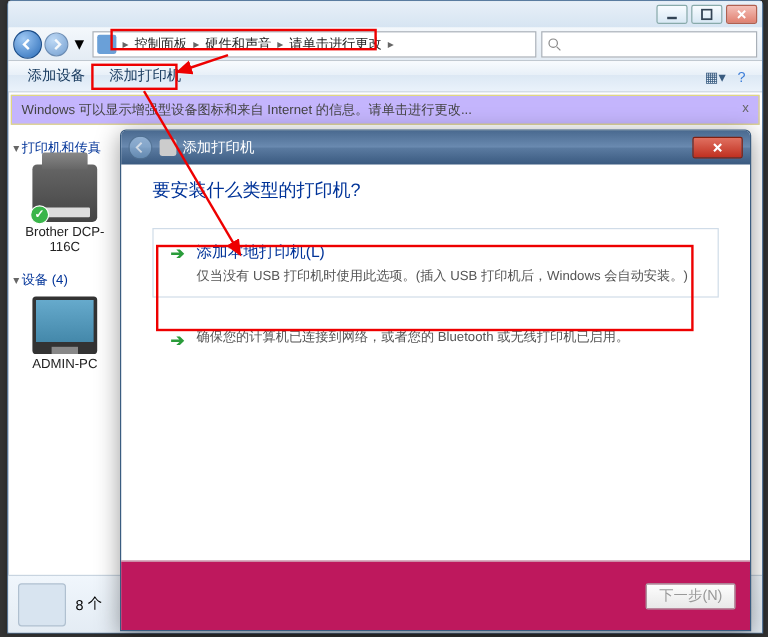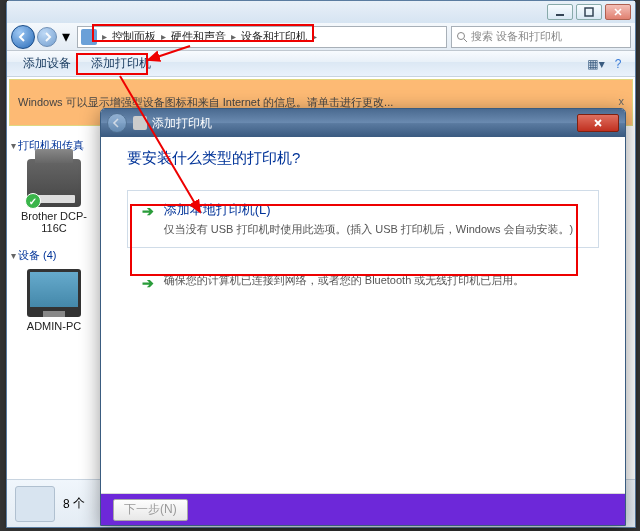--- a/index.html
+++ b/index.html
@@ -50,22 +50,22 @@
   .toolbar {
     height: 26px; background: linear-gradient(#f8fbfe,#e8f0f8 45%,#dce8f4 46%,#eaf2fb);
     border-bottom: 1px solid #c8d4e0; display:flex; align-items:center; font-size:12px;
     padding: 0 8px; color: #1a3c60;
   }
   .tool-item { padding: 2px 8px; margin-right: 4px; }
   .tool-right { margin-left:auto; display:flex; gap:4px; color:#3a5c80; }
   .tool-icon { width:18px;height:18px; display:flex;align-items:center;justify-content:center; }
 
   .infobar {
-    background: #fdba74; border: 1px solid #e0d880; font-size: 11px; color:#444;
-    padding: 15px 8px; display:flex; justify-content:space-between; margin:2px;
+    background: #c4b5fd; border: 1px solid #e0d880; font-size: 11px; color:#444;
+    padding: 4px 8px; display:flex; justify-content:space-between; margin:2px;
   }
   .infobar .x { cursor:pointer; color:#666; }
 
   .content { display:flex; height: calc(100% - 130px); }
   .sidebar { width: 94px; padding: 6px 4px; font-size: 11px; color:#1a3c88; overflow:hidden; }
   .sec-head { display:flex; align-items:center; margin: 4px 0; color:#003398; }
   .sec-head .tri { font-size:10px; margin-right:2px; color:#666;}
   .device { text-align:center; margin: 6px 0 14px; font-size:11px; color:#222; }
   .dev-icon { width: 54px; height: 48px; margin: 0 auto 3px; position:relative; }
   .check { position:absolute; left:-2px; bottom:-2px; width:16px;height:16px; border-radius:50%;
@@ -102,23 +102,23 @@
   .dlg-h1 { font-size:15px; color:#003398; margin: 8px 0 22px; font-weight:normal; }
   .option {
     border:1px solid #d0dce8; padding: 10px 14px; margin-bottom:14px;
     display:flex; align-items:flex-start;
   }
   .opt-arrow { color:#2a9c3a; font-size:14px; margin-right:10px; margin-top:2px; font-weight:bold; }
   .opt-title { font-size:13px; color:#003398; margin-bottom:3px; }
   .opt-desc { font-size:11px; color:#555; }
 
   .dlg-footer {
-    position:absolute; bottom:0; left:0; right:0; height:32px;
-    background:#6d28d9; border-top:1px solid #d8d8d8;
-    display:flex; justify-content:flex-start; align-items:center; padding:0 12px; gap:8px;
+    position:absolute; bottom:0; left:0; right:0; height:58px;
+    background:#be185d; border-top:1px solid #d8d8d8;
+    display:flex; justify-content:flex-end; align-items:center; padding:0 12px; gap:8px;
   }
   .btn { min-width:74px; height:22px; font-size:12px; background:linear-gradient(#fdfdfd,#e8e8e8);
     border:1px solid #a8a8a8; border-radius:2px; padding:0 10px; color:#333; }
   .btn:disabled { color:#999; }
 
   
   .redbox { position:absolute; border:2px solid #e00; pointer-events:none; z-index:50; }
   .redarrow { position:absolute; z-index:51; pointer-events:none; }
 
   
@@ -172,30 +172,29 @@
       </div>
     <div class="addr-drop">▾</div>
 
     <div class="breadcrumb">
       <div class="bc-icon"></div>
       <span class="bc-arrow">▸</span>
       <span class="bc-seg">控制面板</span>
       <span class="bc-arrow">▸</span>
       <span class="bc-seg">硬件和声音</span>
       <span class="bc-arrow">▸</span>
-      <span class="bc-seg">设备和打印机</span>
+      <span class="bc-seg">请单击进行更改</span>
       <span class="bc-arrow">▸</span>
     </div>
 
     <div class="searchbox">
       <svg viewBox="0 0 12 12">
           <circle cx="5" cy="5" r="3.5" fill="none" stroke="#888"></circle>
           <line x1="8" y1="8" x2="11" y2="11" stroke="#888"></line>
         </svg>
-      <span>搜索 设备和打印机</span>
     </div>
   </div>
 
   <div class="toolbar">
     <span class="tool-item">添加设备</span>
     <span class="tool-item">添加打印机</span>
     <span class="tool-right">
       <span class="tool-icon">▦▾</span>
       <span class="tool-icon" style="color:#3a7cd8;">?</span>
     </span>

